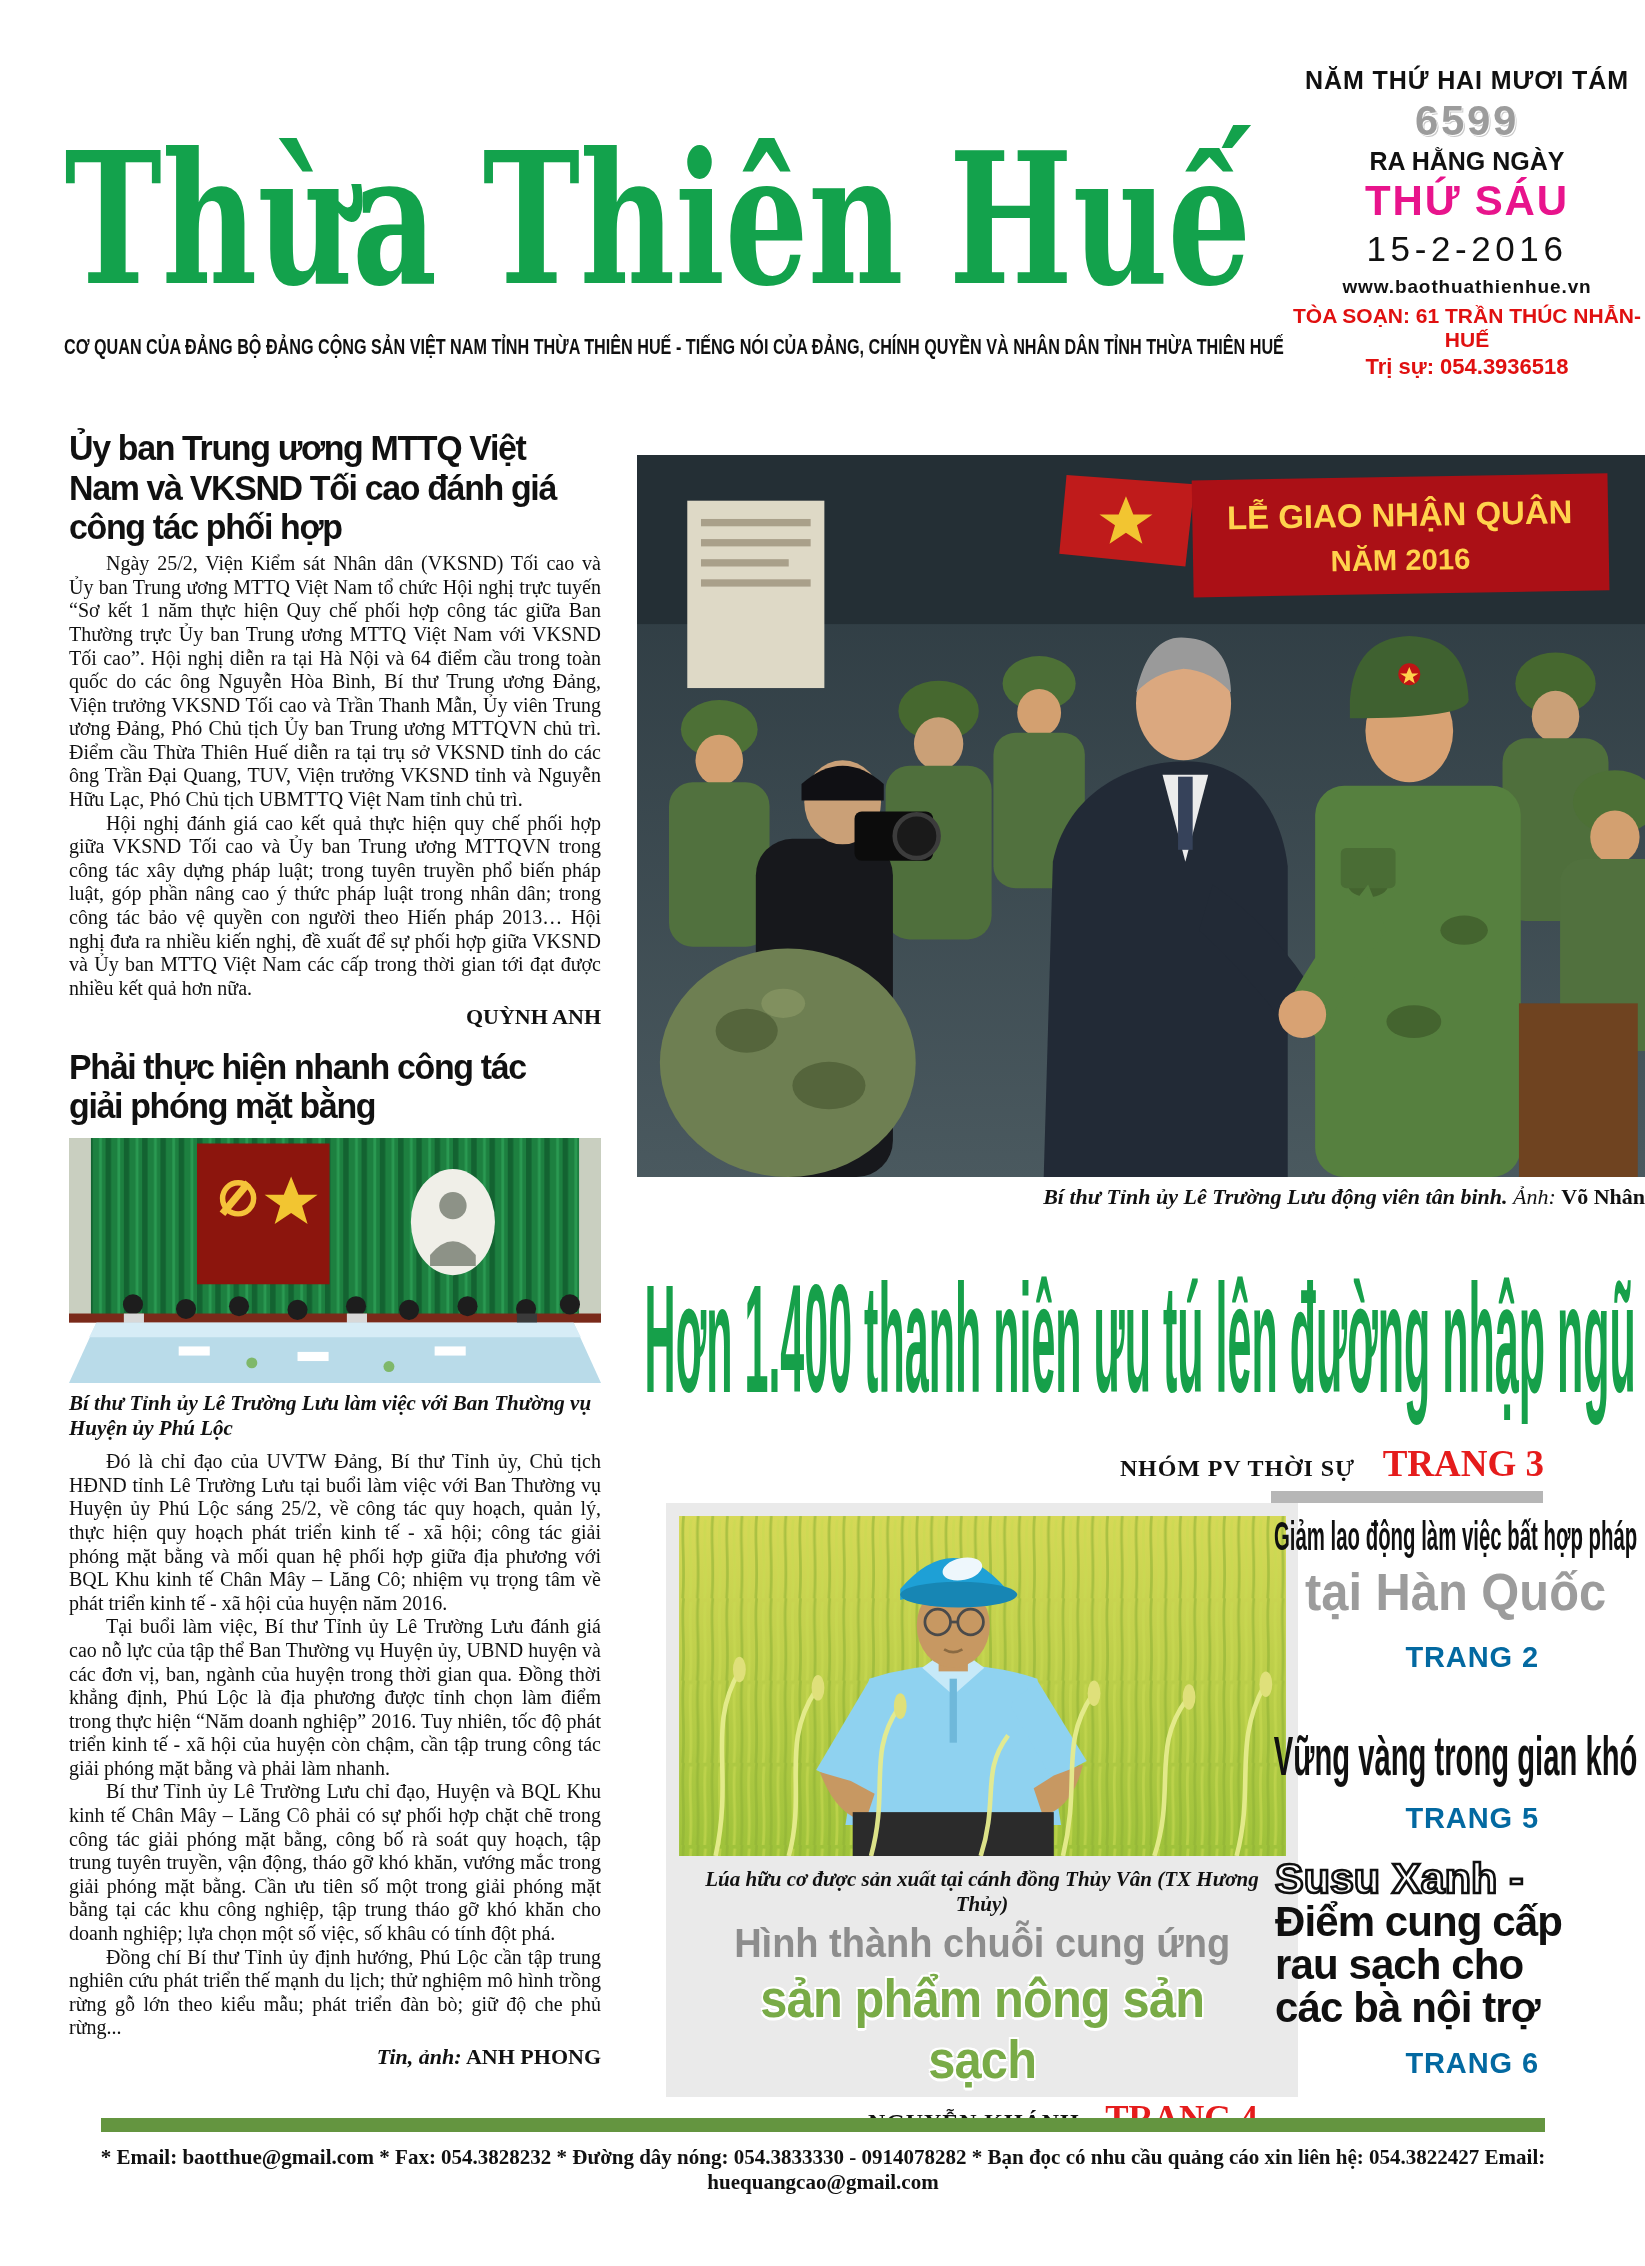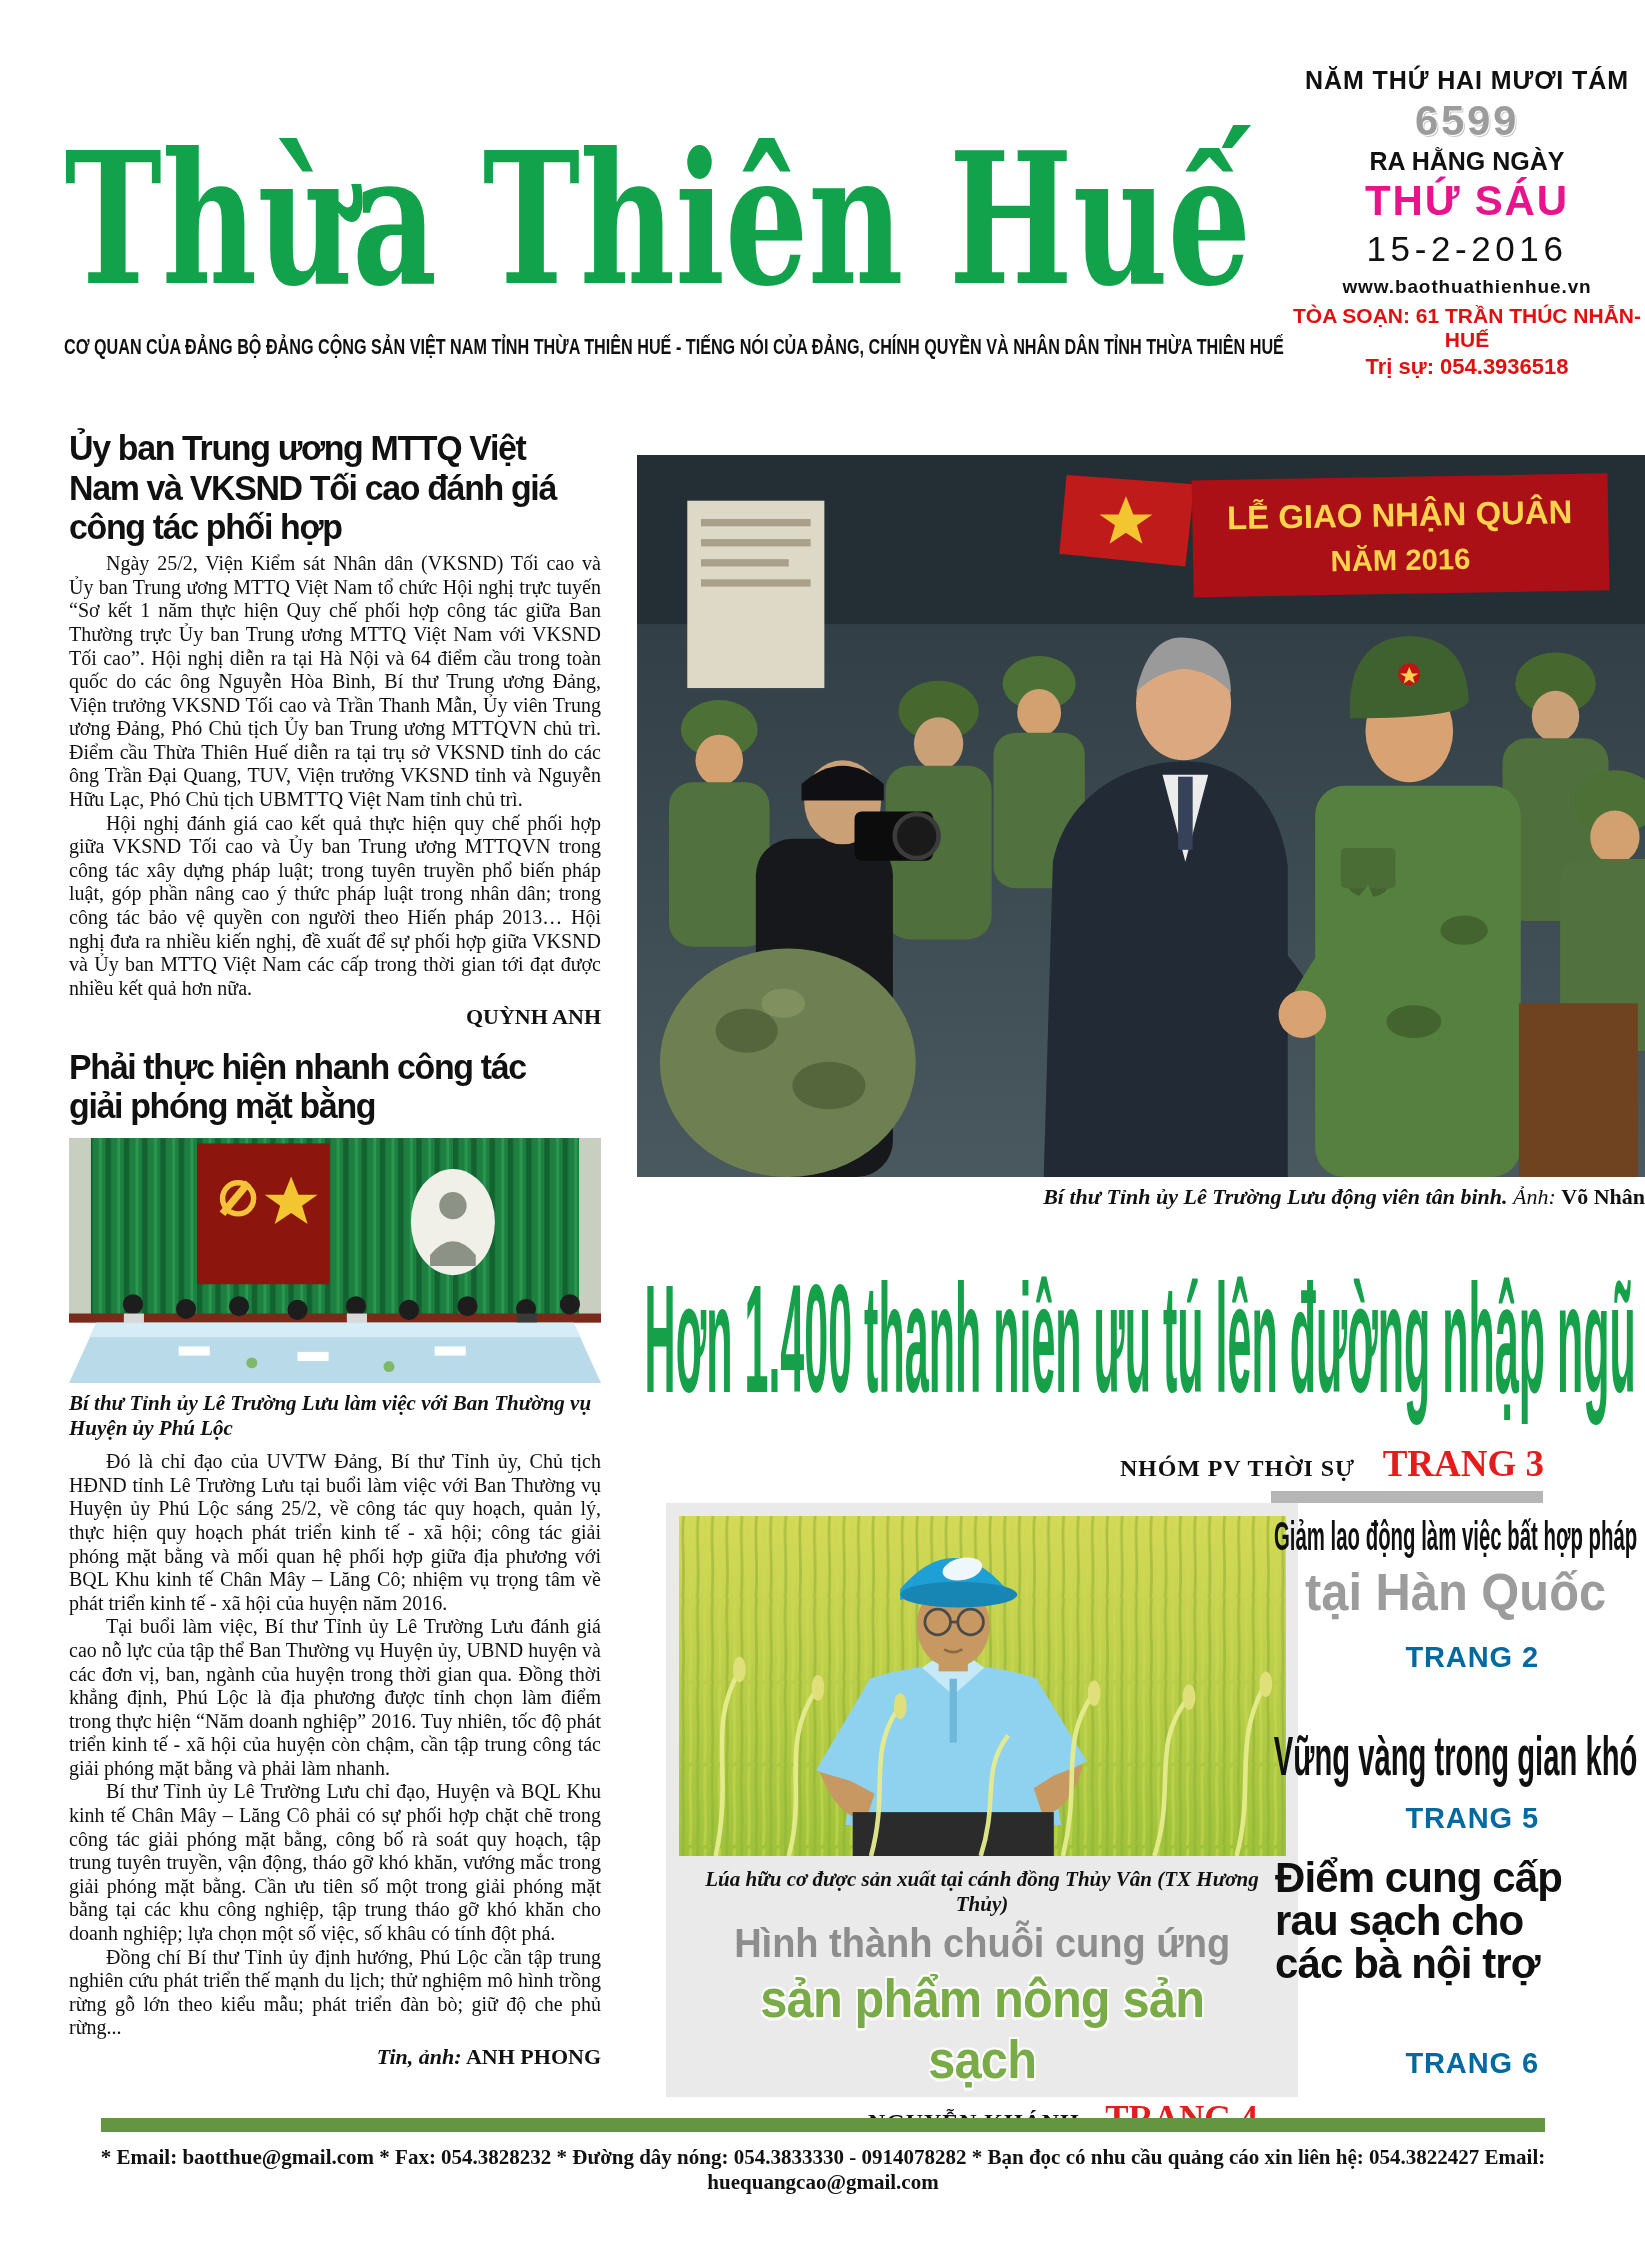--- a/index.html
+++ b/index.html
@@ -343,20 +343,21 @@
     <text x="36" y="112" font-size="56" font-weight="bold" fill="#9c9c9c" textLength="330" lengthAdjust="spacingAndGlyphs">tại Hàn Quốc</text>
   </svg>
   <div class="abs pg-green" style="left:1272px; top:1641px; width:369px;">TRANG 2</div>
 
   <svg class="abs" style="left:1272px; top:1716px;" width="369" height="77" viewBox="0 0 404 84">
     <text x="2" y="64" font-size="60" font-weight="bold" fill="#101010" textLength="398" lengthAdjust="spacingAndGlyphs">Vững vàng trong gian khó</text>
   </svg>
   <div class="abs pg-green" style="left:1272px; top:1802px; width:369px;">TRANG 5</div>
 
   <div class="t3">
+    <div class="outline">Susu Xanh -</div>
     <div class="solid">Điểm cung cấp</div>
     <div class="solid">rau sạch cho</div>
     <div class="solid">các bà nội trợ</div>
   </div>
   <div class="abs pg-green" style="left:1272px; top:2047px; width:369px;">TRANG 6</div>
 
   <div class="green-rule"></div>
   <div class="footer-line">* Email: baotthue@gmail.com    * Fax: 054.3828232    * Đường dây nóng: 054.3833330 - 0914078282    * Bạn đọc có nhu cầu quảng cáo xin liên hệ: 054.3822427    Email: huequangcao@gmail.com</div>
 
 </div>

